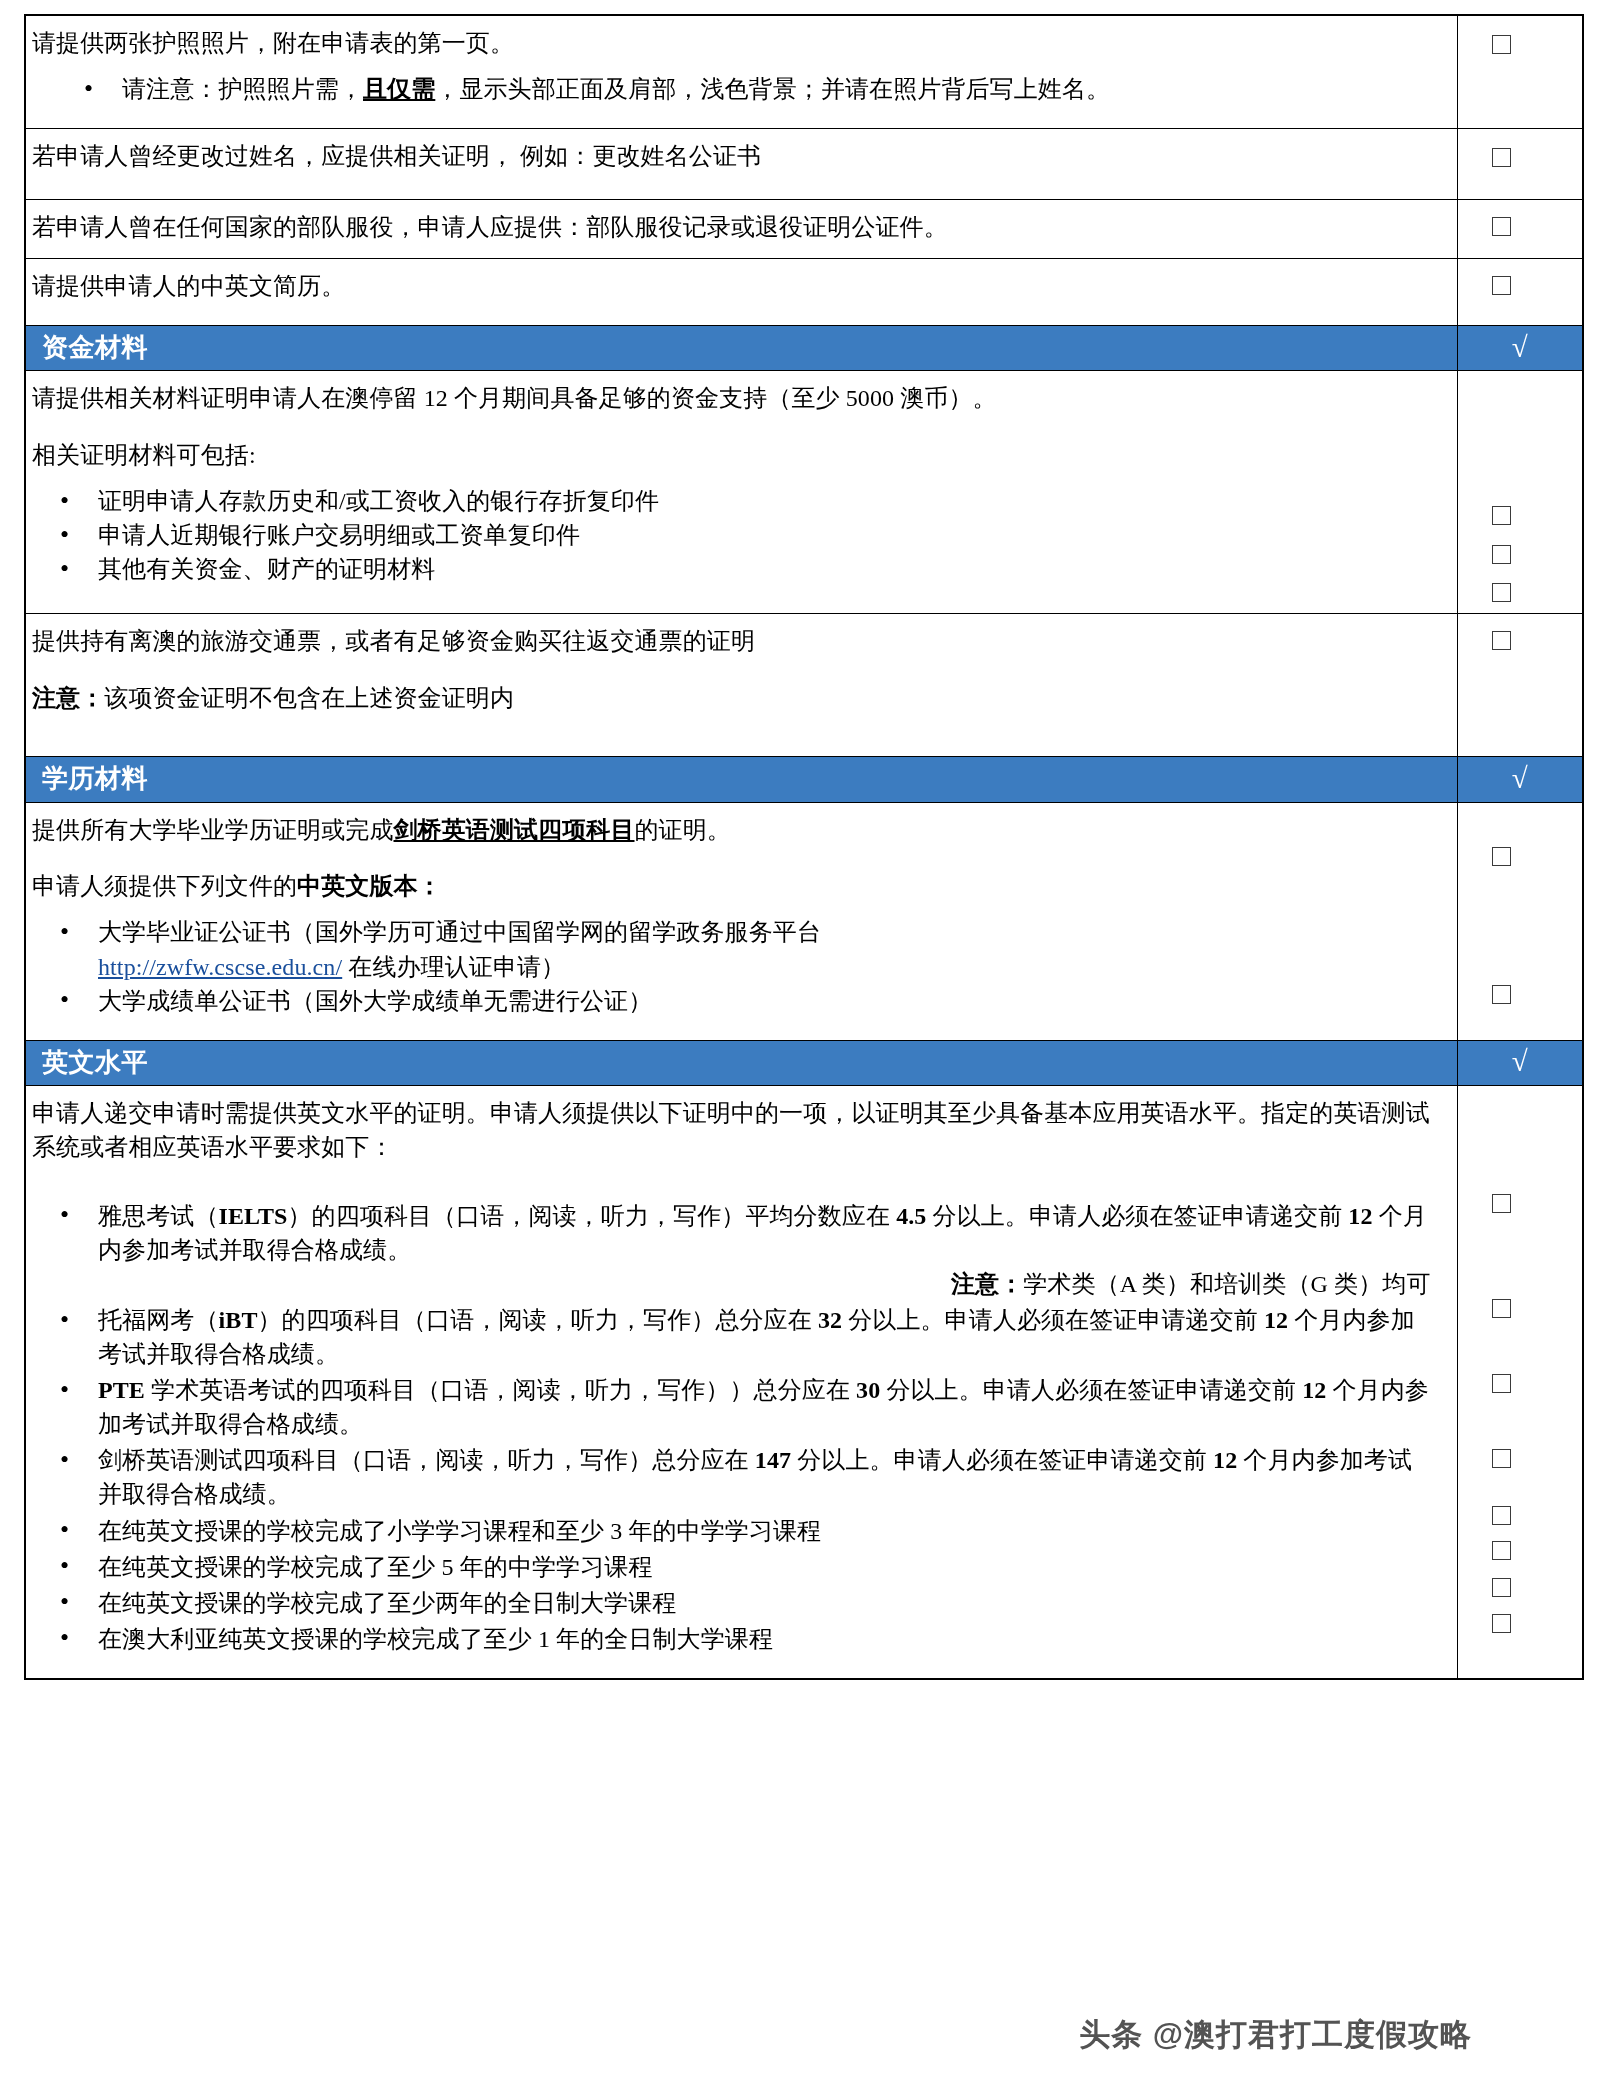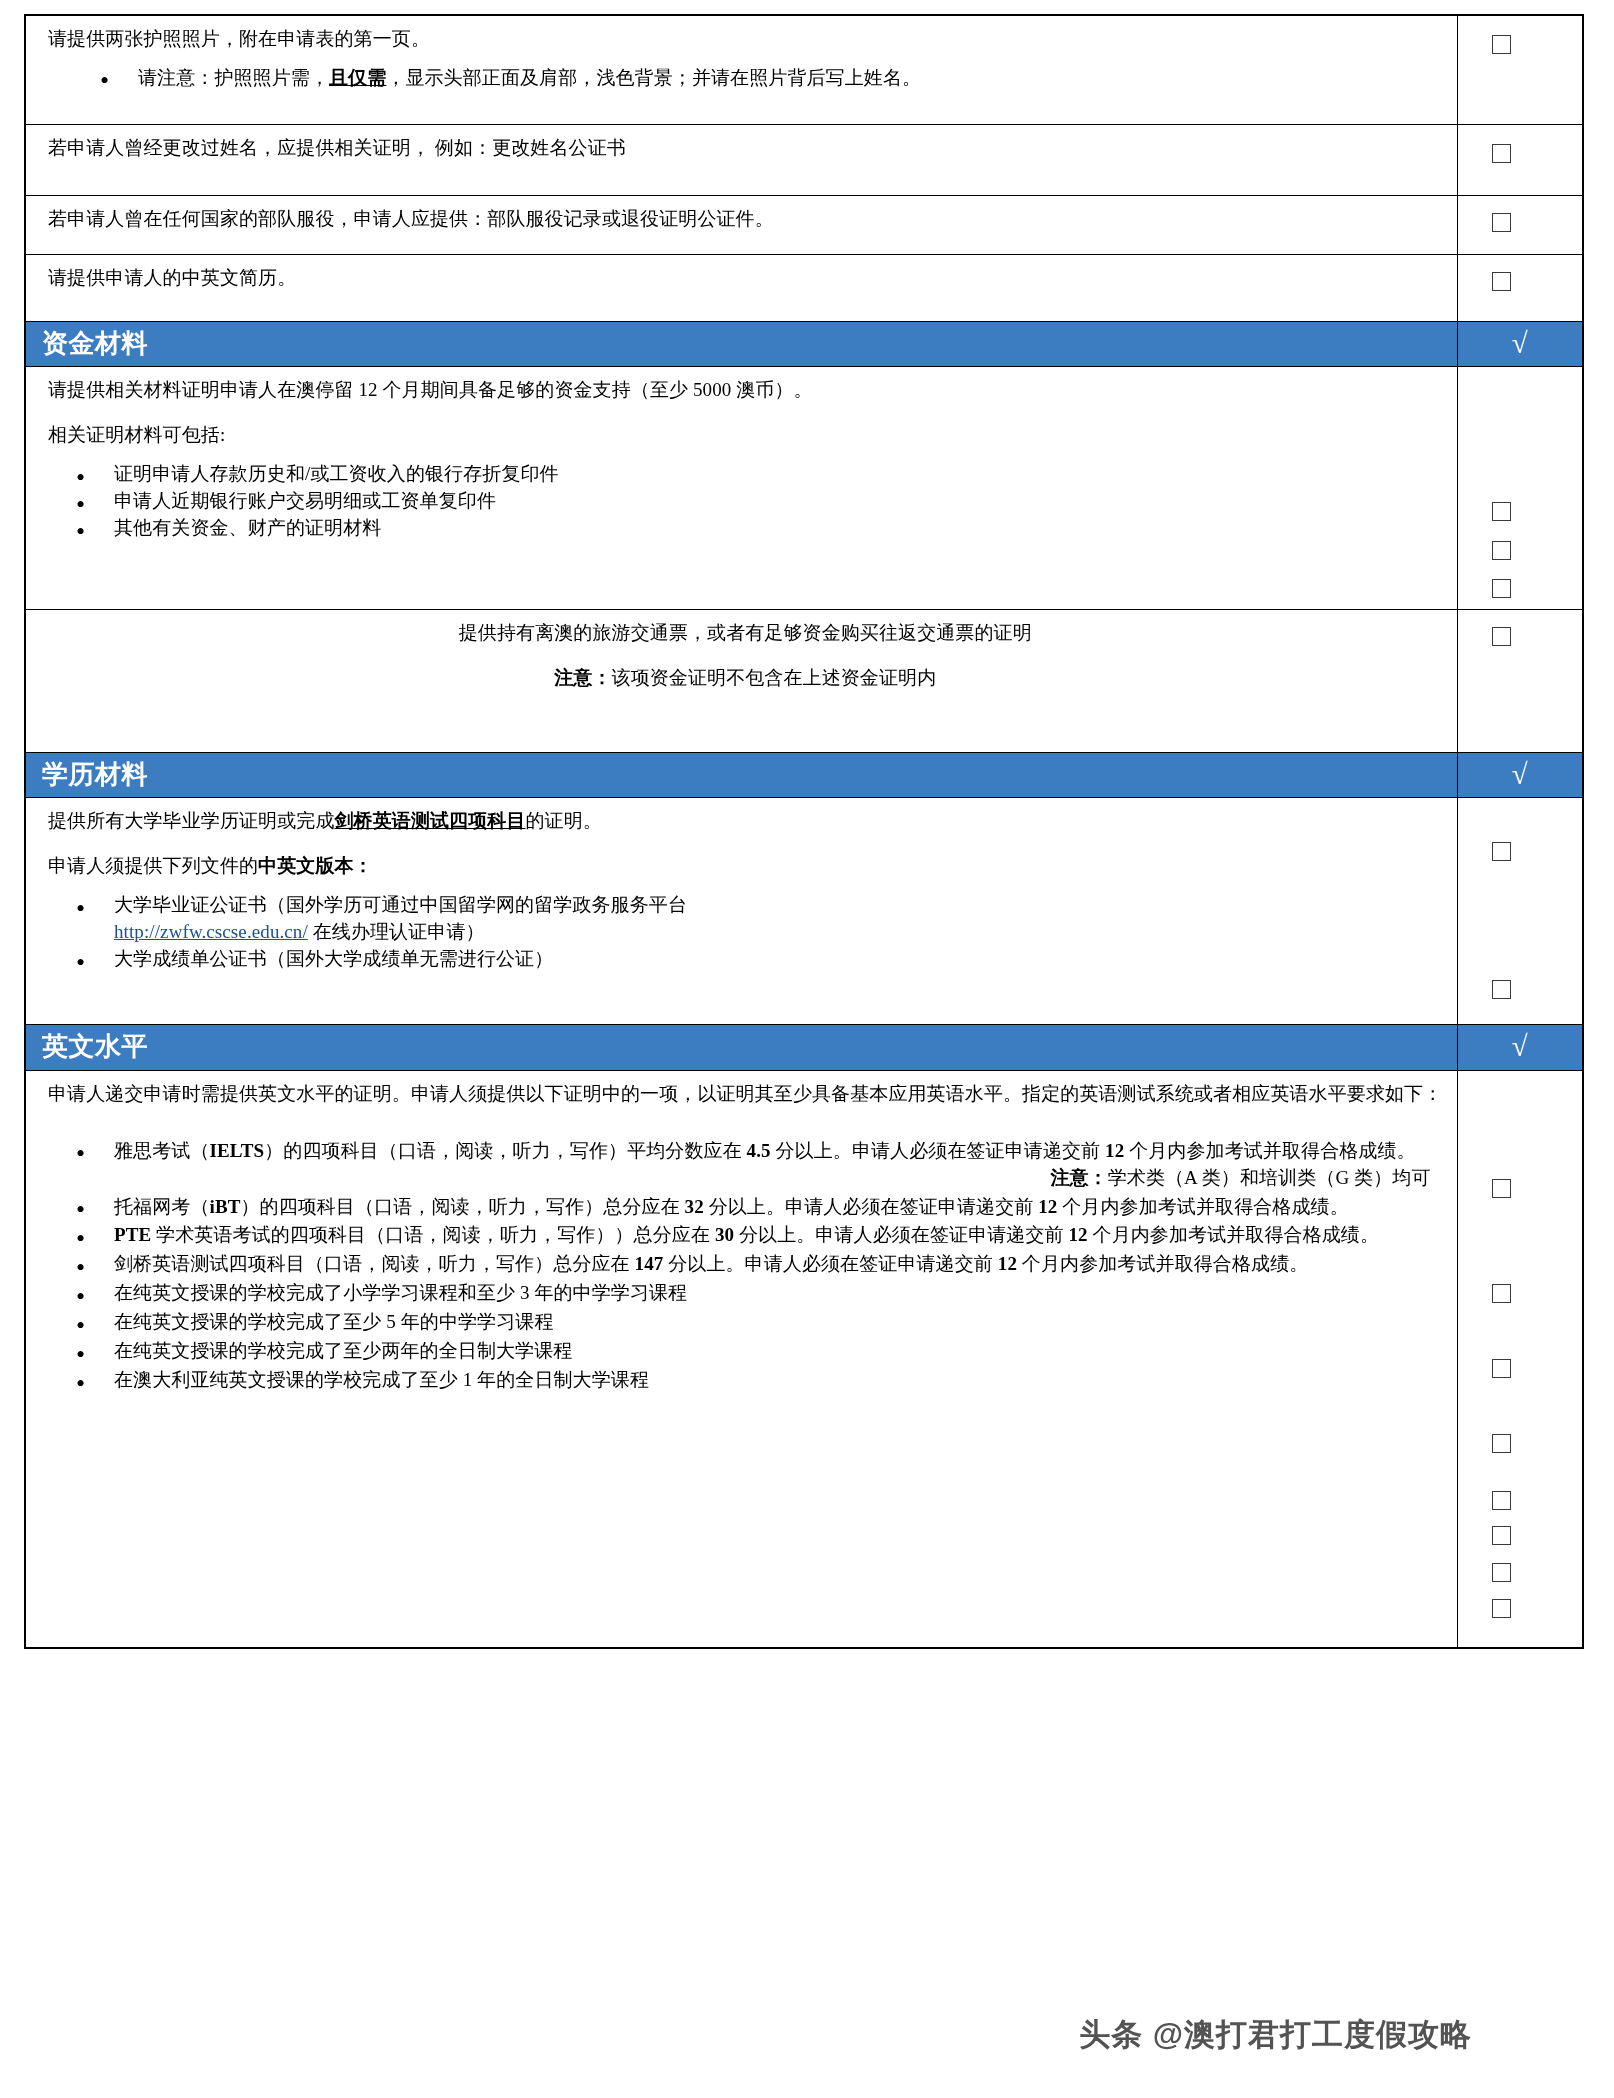--- a/index.html
+++ b/index.html
@@ -33,22 +33,22 @@
   table.checklist col.c-text { width: 1432px; }
   table.checklist col.c-box  { width: 126px; }
 
   td {
     border: 1px solid #000000;
     vertical-align: top;
     padding: 0;
   }
 
   td.text-cell {
-    padding: 10px 14px 10px 22px;
-    font-size: 19px;
+    padding: 10px 14px 10px 6px;
+    font-size: 24px;
     line-height: 1.42;
     letter-spacing: 0.1px;
   }
 
   td.box-cell {
     position: relative;
     padding: 0;
   }
 
   
@@ -203,21 +203,21 @@
           </ul>
         </td>
         <td class="box-cell">
           <span class="cbx" style="top:135px;"></span>
           <span class="cbx" style="top:174px;"></span>
           <span class="cbx" style="top:212px;"></span>
         </td>
       </tr>
 
       <tr>
-        <td class="text-cell" style="height:122px;text-align:center;">
+        <td class="text-cell" style="height:122px;">
           <p>提供持有离澳的旅游交通票，或者有足够资金购买往返交通票的证明</p>
           <p class="blank">&nbsp;</p>
           <p><span class="b">注意：</span><span>该项资金证明不包含在上述资金证明内</span></p>
         </td>
         <td class="box-cell">
           <span class="cbx" style="top:17px;"></span>
         </td>
       </tr>
 
       <tr class="section-row">

